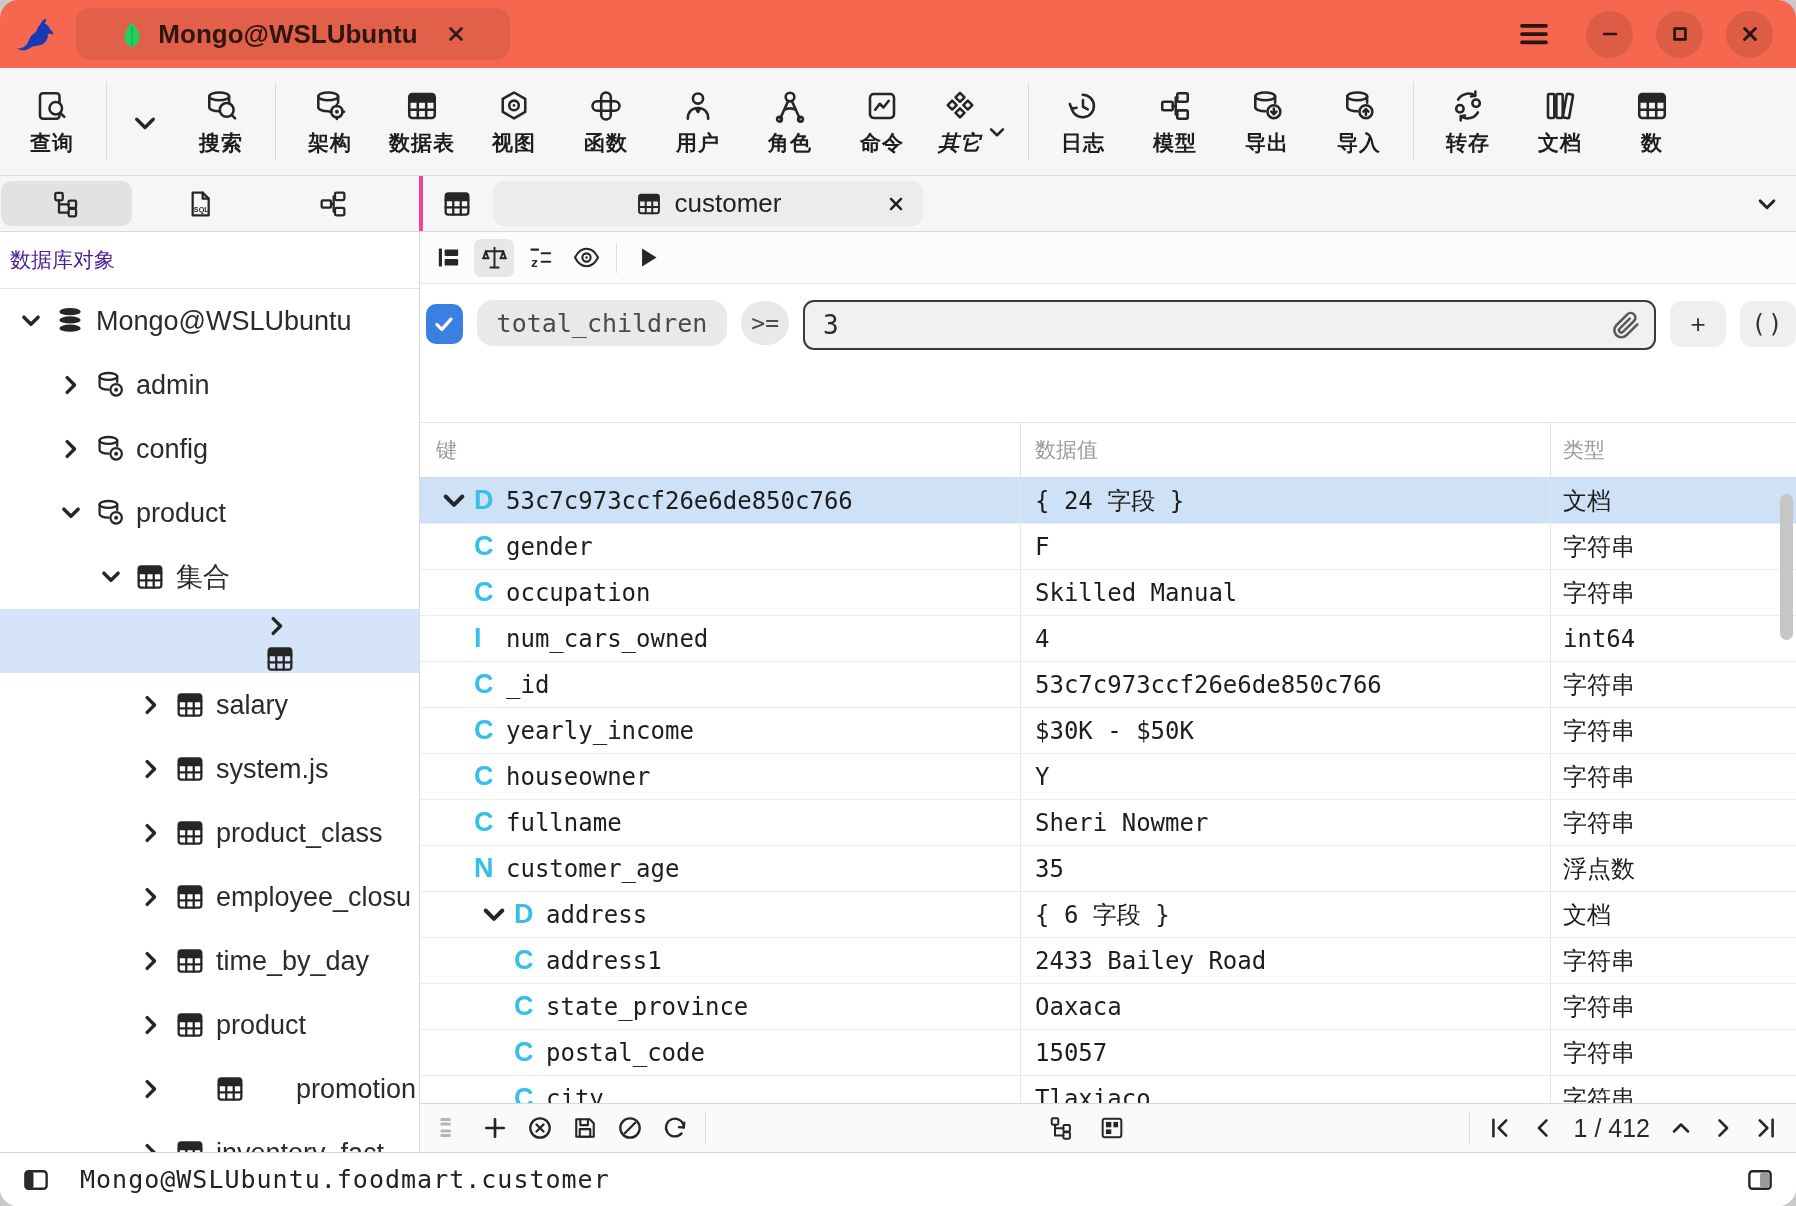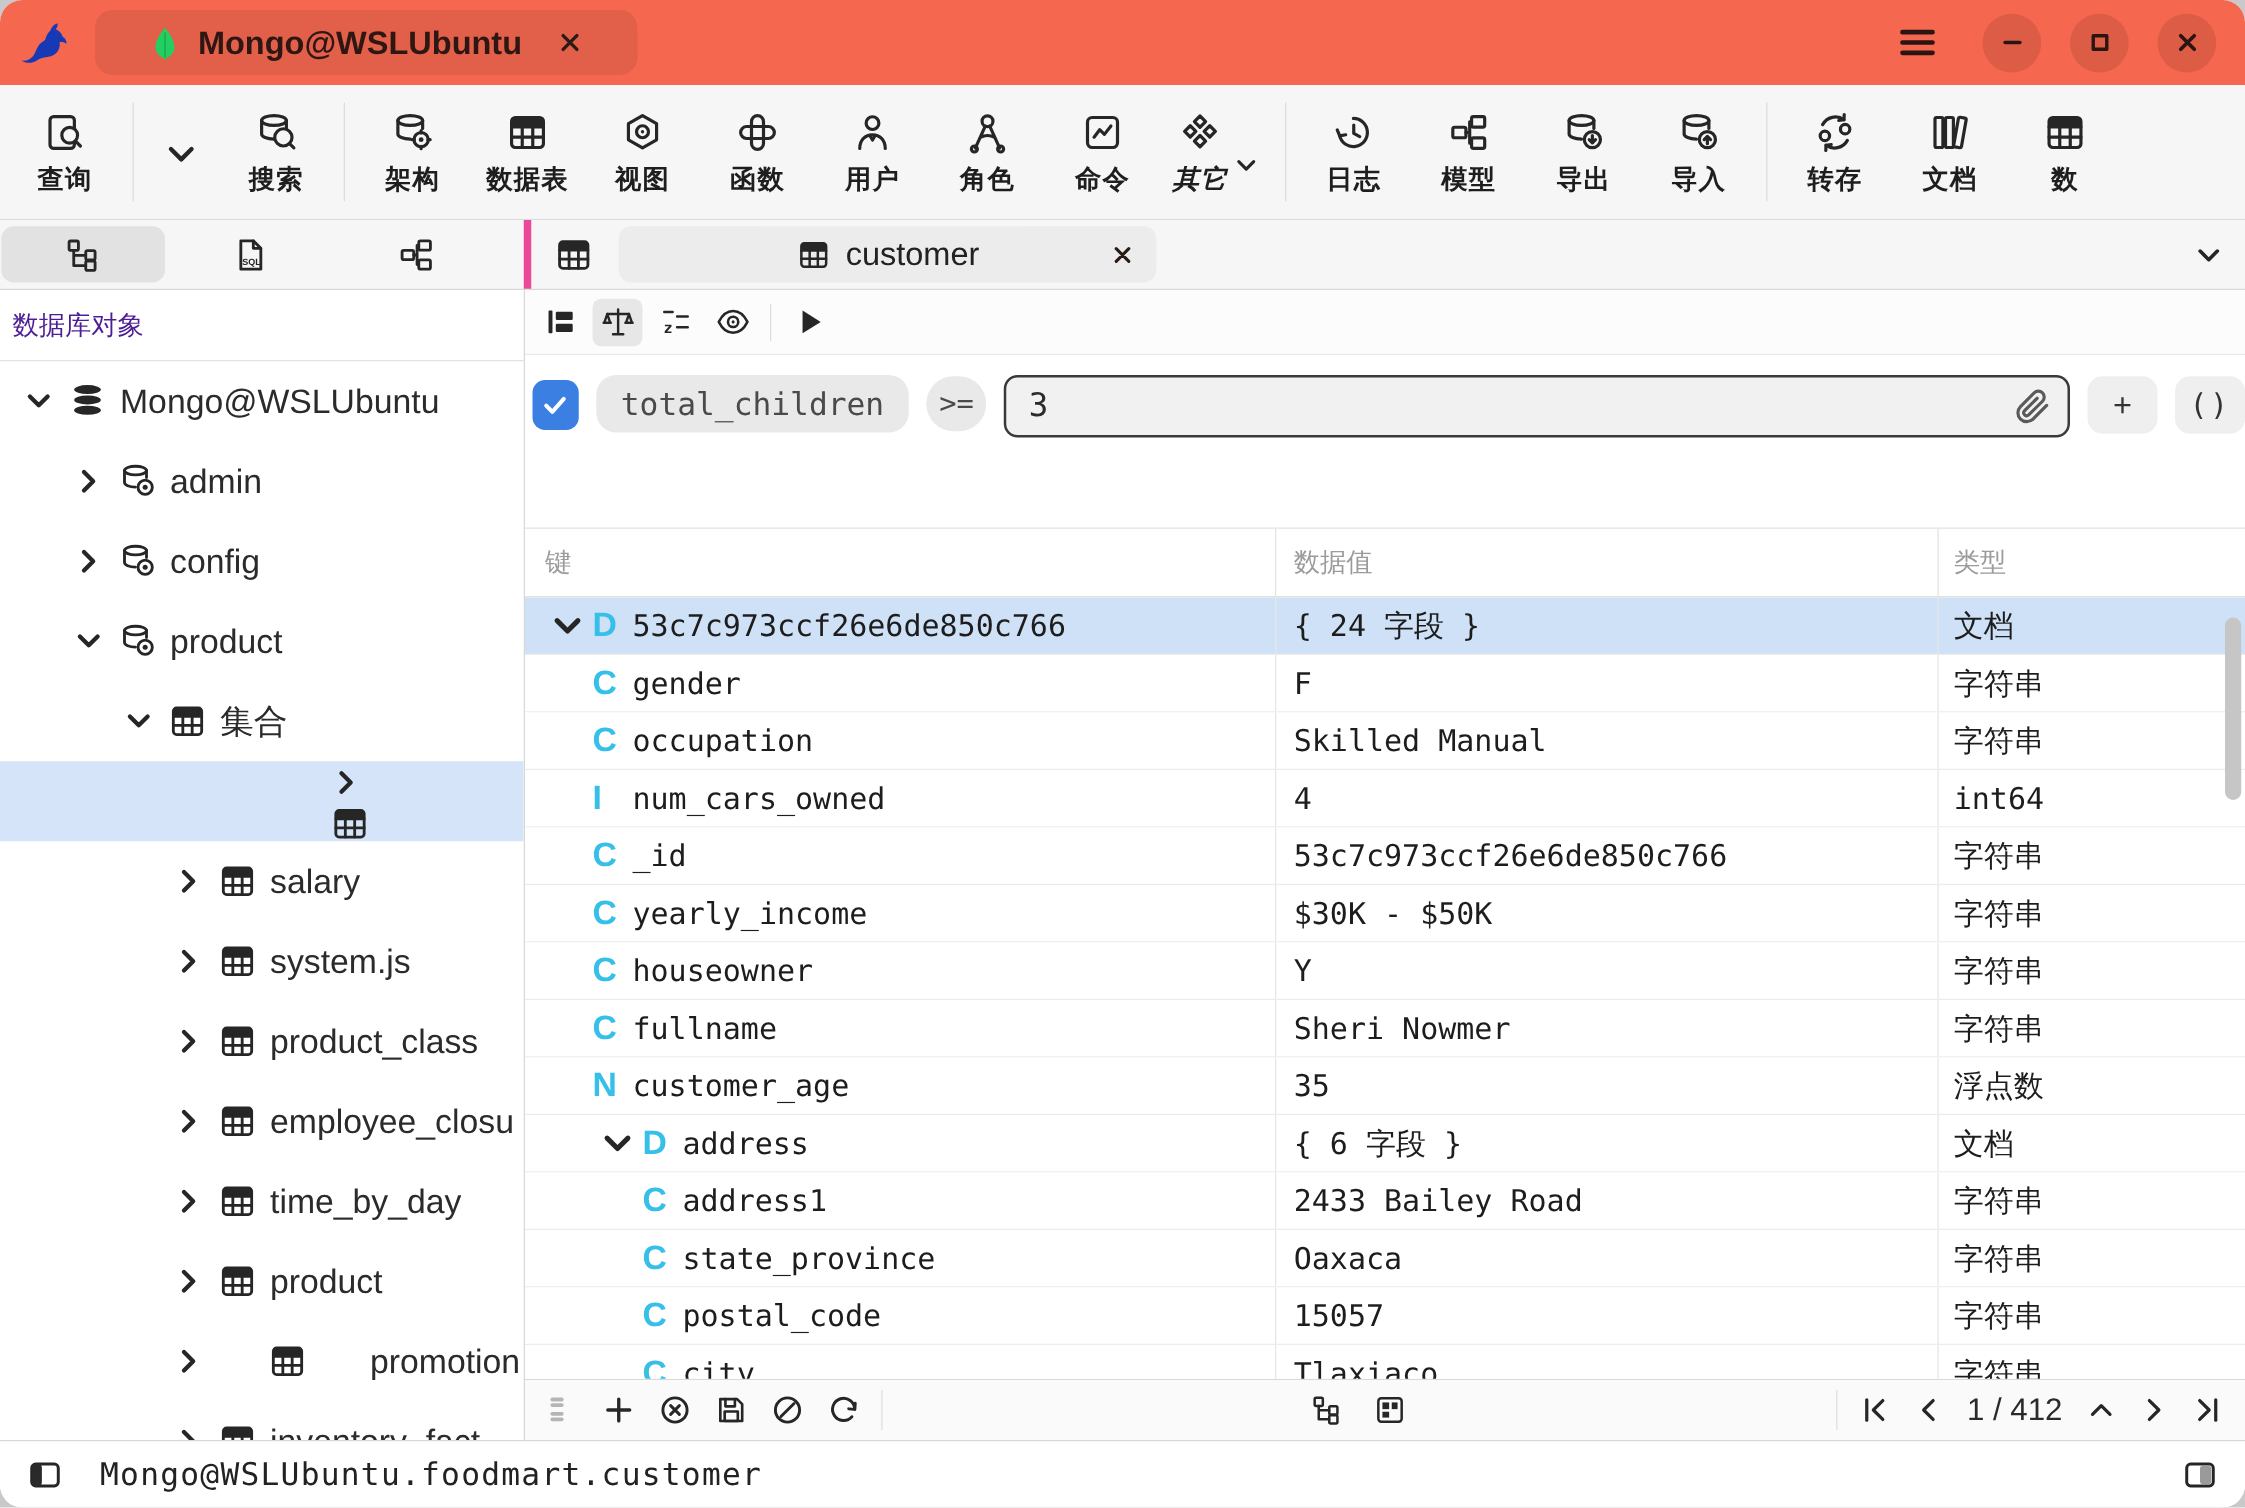--- a/index.html
+++ b/index.html
@@ -27,21 +27,21 @@
   .tbtn .ticn{width:36px;height:36px;}
   .tbtn .tlbl{font-size:21px;font-weight:600;color:#1e1e1e;margin-top:5px;letter-spacing:1px;}
   .tbtn.narrow{min-width:40px;}
   .tbtn.withdd{flex-direction:row;gap:2px;font-style:italic;}
   .tbtn.withdd .col{display:flex;flex-direction:column;align-items:center;}
   .tbtn .dd{width:26px;height:26px;margin-top:18px;}
   .tsep{width:1px;background:#dcdcdc;margin:14px 8px;}
 
   
   .tabrow{height:57px;background:#f6f6f6;border-top:1px solid #dedede;border-bottom:1px solid #d9d9d9;display:flex;flex:none;box-sizing:border-box;}
-  .pane-tabs{width:419px;flex:none;border-right:6px solid #ec4899;display:flex;align-items:center;}
+  .pane-tabs{width:419px;flex:none;border-right:4px solid #ec4899;display:flex;align-items:center;}
   .ptab{width:131px;height:45px;display:flex;align-items:center;justify-content:center;border-radius:10px;margin:0 1px;}
   .ptab.active{background:#e2e2e2;}
   .ptab .ic{width:32px;height:32px;}
   .doc-tabs{flex:1;display:flex;align-items:center;padding-left:18px;position:relative;}
   .objicon{width:32px;height:32px;}
   .doctab{margin-left:20px;width:430px;height:45px;background:#ececec;border-radius:10px;display:flex;align-items:center;justify-content:center;gap:12px;position:relative;}
   .doctab .ic{width:28px;height:28px;}
   .doctab .dlabel{font-size:26px;color:#222;}
   .doctab .dclose{position:absolute;right:16px;width:22px;height:22px;}
   .tabchev{position:absolute;right:14px;width:30px;height:30px;}

